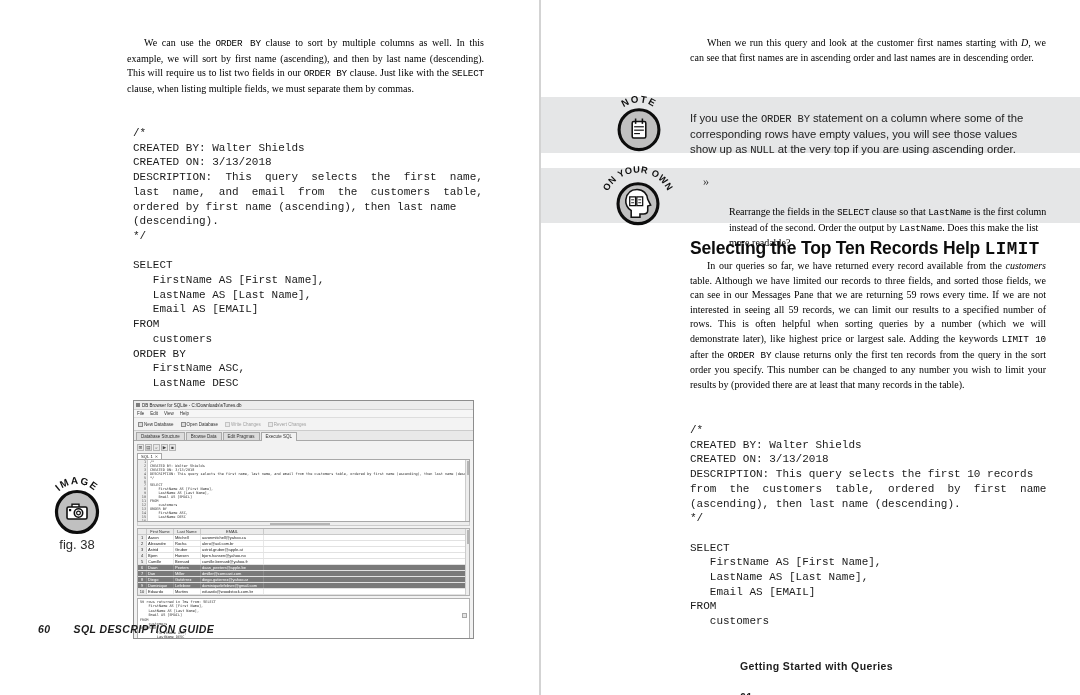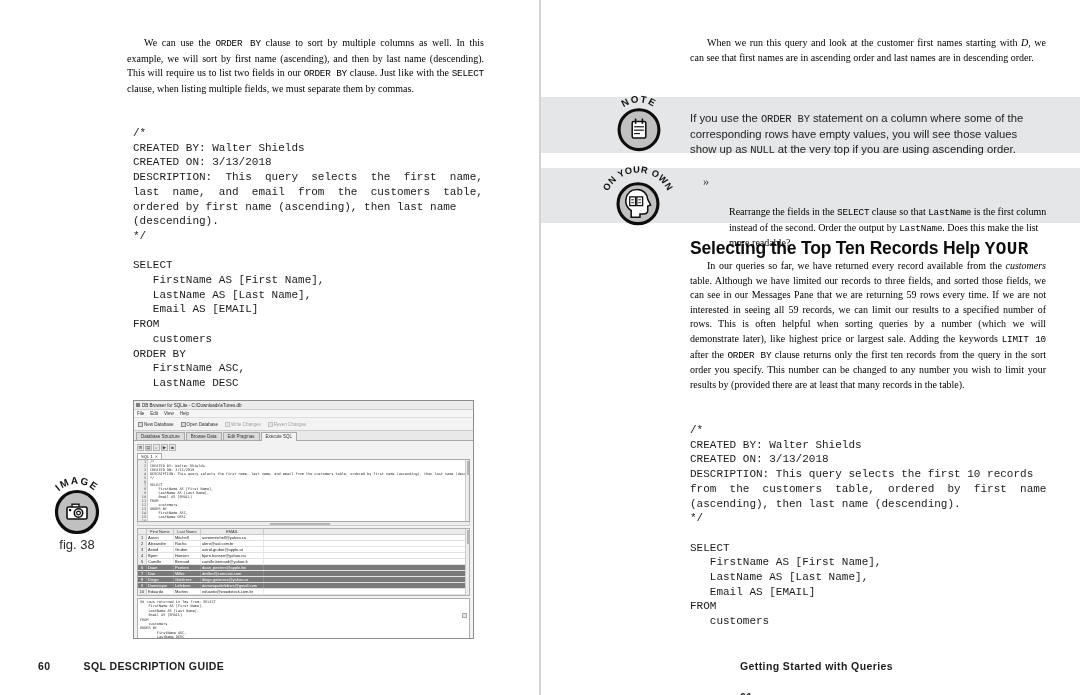--- a/index.html
+++ b/index.html
@@ -323,21 +323,21 @@
 FROM
     customers
 ORDER BY
         FirstName ASC,
         LastName DESC</pre>
           <div class="msgbtn"></div>
         </div>
       </div>
     </div>
 
-    <div class="footer" style="left:38px; top:660px; gap:33px;">
+    <div class="footer" style="left:38px; top:623px; gap:23px;font-style:italic;">
       <span>60</span>
       <span>SQL DESCRIPTION GUIDE</span>
     </div>
   </div>
 
   <div>
     <p class="para indent" style="position:absolute; left:690px; top:36px; width:356px;"><span>When we run this query and look at the customer first names starting with </span><span class="seg-italic">D</span><span>, we can see that first names are in ascending order and last names are in descending order.</span></p>
 
     <div class="band" style="top:97px; height:56px;"></div>
     <div class="badge" style="left:604px; top:85px; width:70px;">
@@ -372,21 +372,21 @@
         <line x1="33" y1="49" x2="36" y2="49" stroke="#111" stroke-width="0.9"></line>
         <line x1="40.3" y1="46" x2="43.3" y2="46" stroke="#111" stroke-width="0.9"></line>
         <line x1="40.3" y1="49" x2="43.3" y2="49" stroke="#111" stroke-width="0.9"></line>
       </svg>
     </div>
     <div class="oyo-row" style="left:703px; top:174px; width:345px;">
       <span class="oyo-bullet">»</span>
       <span class="para" style="width:318px; text-align:left;margin-top:31px;"><span>Rearrange the fields in the </span><span class="seg-code">SELECT</span><span> clause so that </span><span class="seg-code">LastName</span><span> is the first column instead of the second. Order the output by </span><span class="seg-code">LastName</span><span>. Does this make the list more readable?</span></span>
     </div>
 
-    <h2 class="heading" style="left:690px; top:238px;"><span>Selecting the Top Ten Records Help </span><span class="seg-hcode">YOUR</span></h2>
+    <h2 class="heading" style="left:690px; top:238px;"><span>Selecting the Top Ten Records Help </span><span class="seg-hcode">LIMIT</span></h2>
 
     <p class="para indent" style="position:absolute; left:690px; top:259px; width:356px;"><span>In our queries so far, we have returned every record available from the </span><span class="seg-italic">customers</span><span> table. Although we have limited our records to three fields, and sorted those fields, we can see in our Messages Pane that we are returning 59 rows every time. If we are not interested in seeing all 59 records, we can limit our results to a specified number of rows. This is often helpful when sorting queries by a number (which we will demonstrate later), like highest price or largest sale. Adding the keywords </span><span class="seg-code">LIMIT 10</span><span> after the </span><span class="seg-code">ORDER BY</span><span> clause returns only the first ten records from the query in the sort order you specify. This number can be changed to any number you wish to limit your results by (provided there are at least that many records in the table).</span></p>
 
     <pre class="codeblock" style="position:absolute; left:690px; top:423px;">/*
 CREATED BY: Walter Shields
 CREATED ON: 3/13/2018
 DESCRIPTION: This query selects the first 10 records
 from  the  customers  table,  ordered  by  first  name
 (ascending), then last name (descending).
 */

